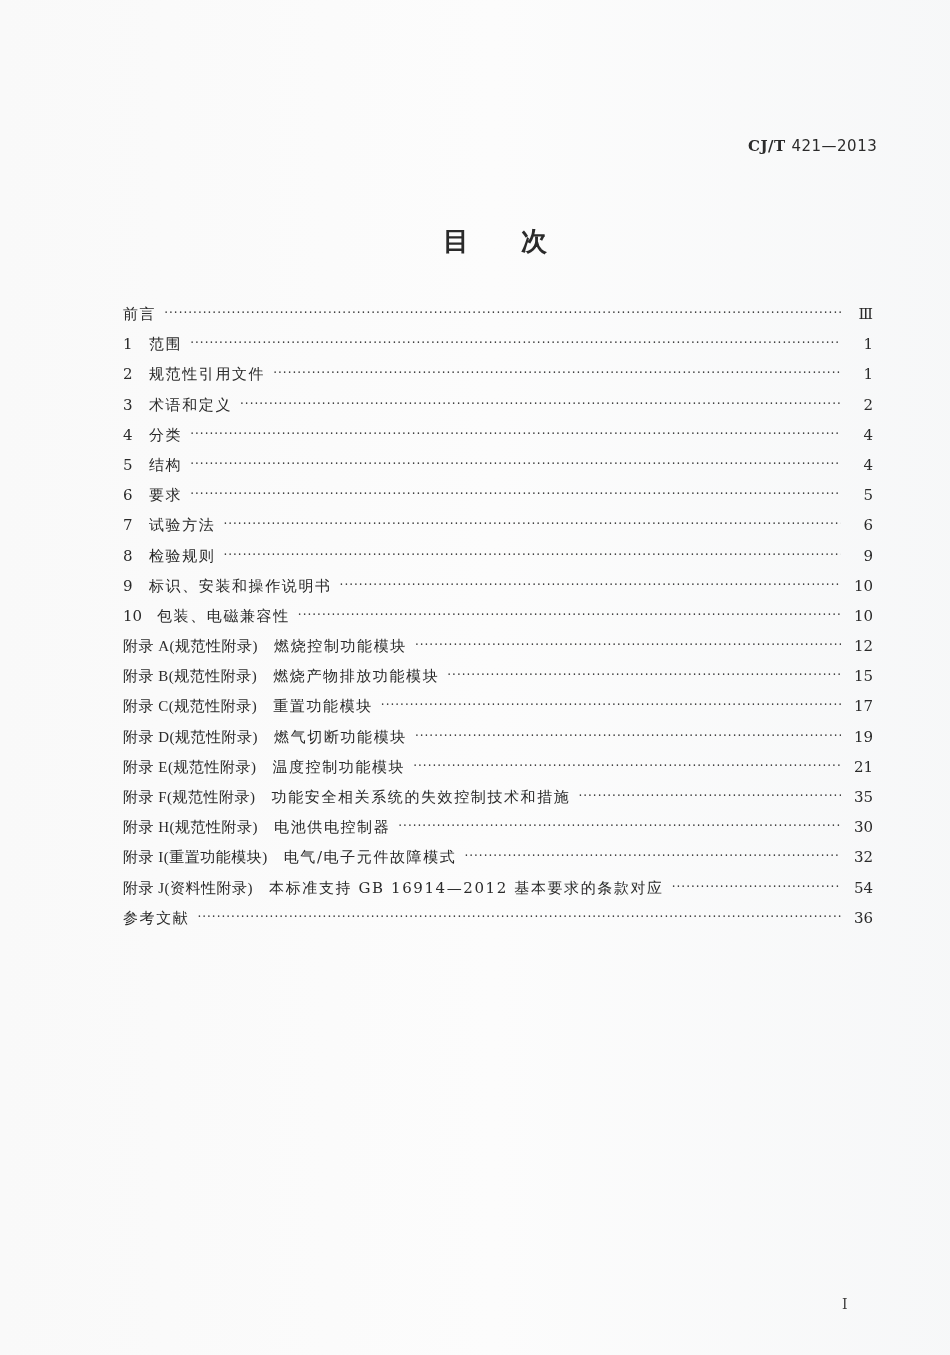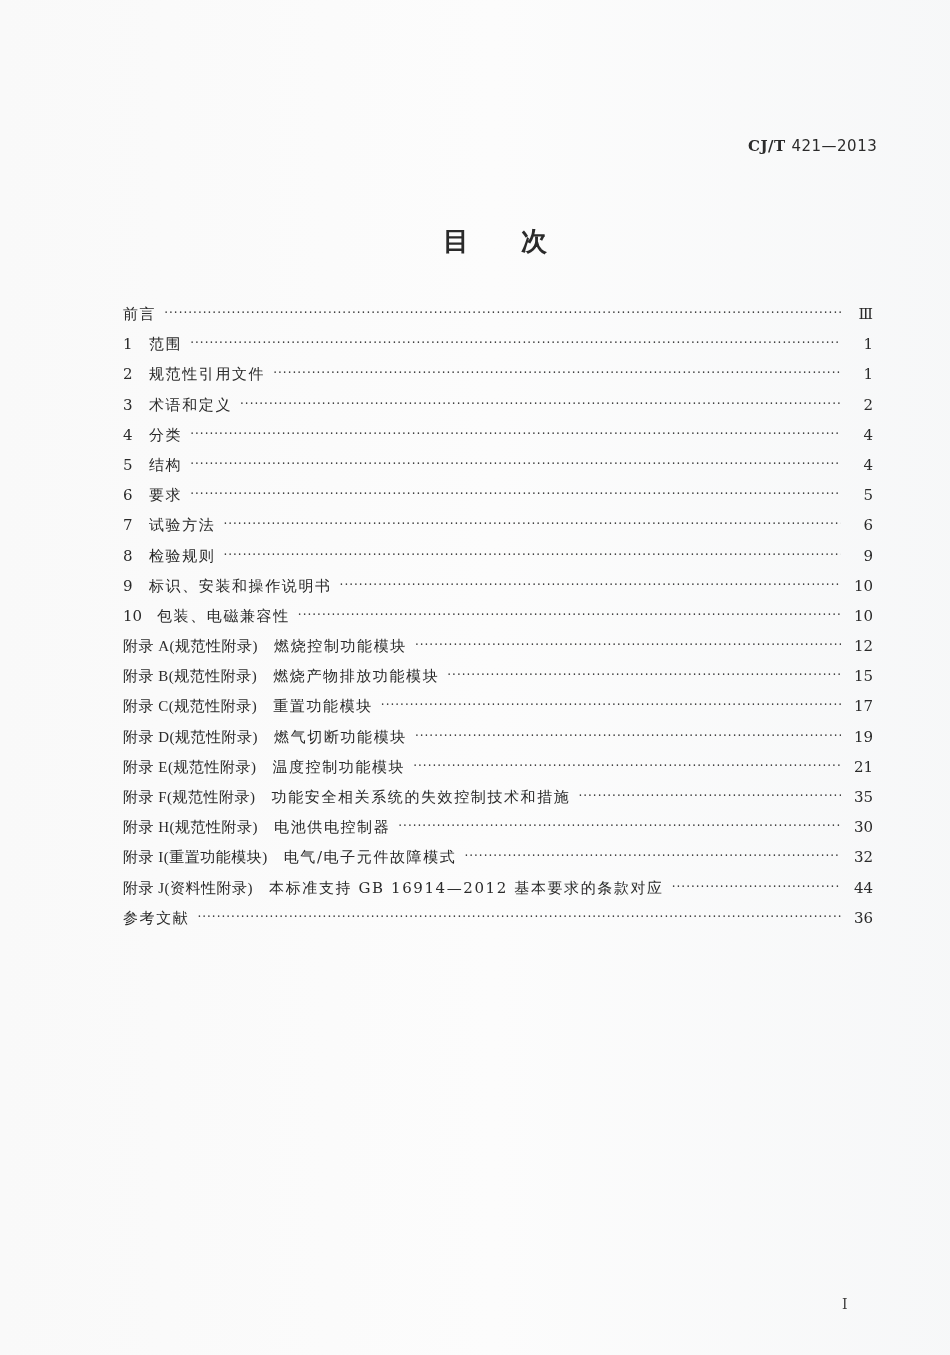--- a/index.html
+++ b/index.html
@@ -232,21 +232,21 @@
       <div class="toc-row">
         <span class="toc-appx">附录 I(重置功能模块)</span>
         <span class="toc-label">电气/电子元件故障模式</span>
         <span class="toc-dots"></span>
         <span class="toc-page">32</span>
       </div>
       <div class="toc-row">
         <span class="toc-appx">附录 J(资料性附录)</span>
         <span class="toc-label">本标准支持 GB 16914—2012 基本要求的条款对应</span>
         <span class="toc-dots"></span>
-        <span class="toc-page">44</span>
+        <span class="toc-page">54</span>
       </div>
       <div class="toc-row">
         <span class="toc-label">参考文献</span>
         <span class="toc-dots"></span>
         <span class="toc-page">36</span>
       </div>
     </div>
 
   <div class="footer-page">I</div>
 </div>

